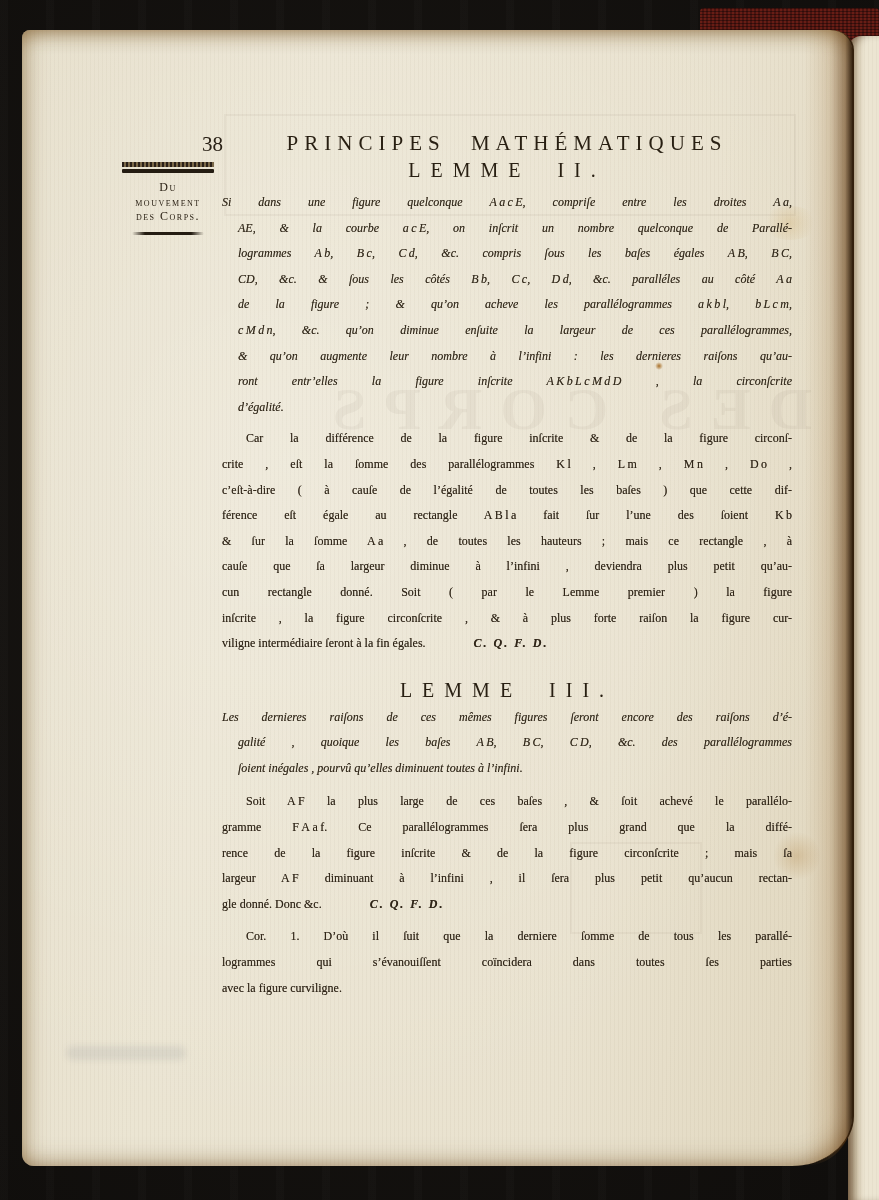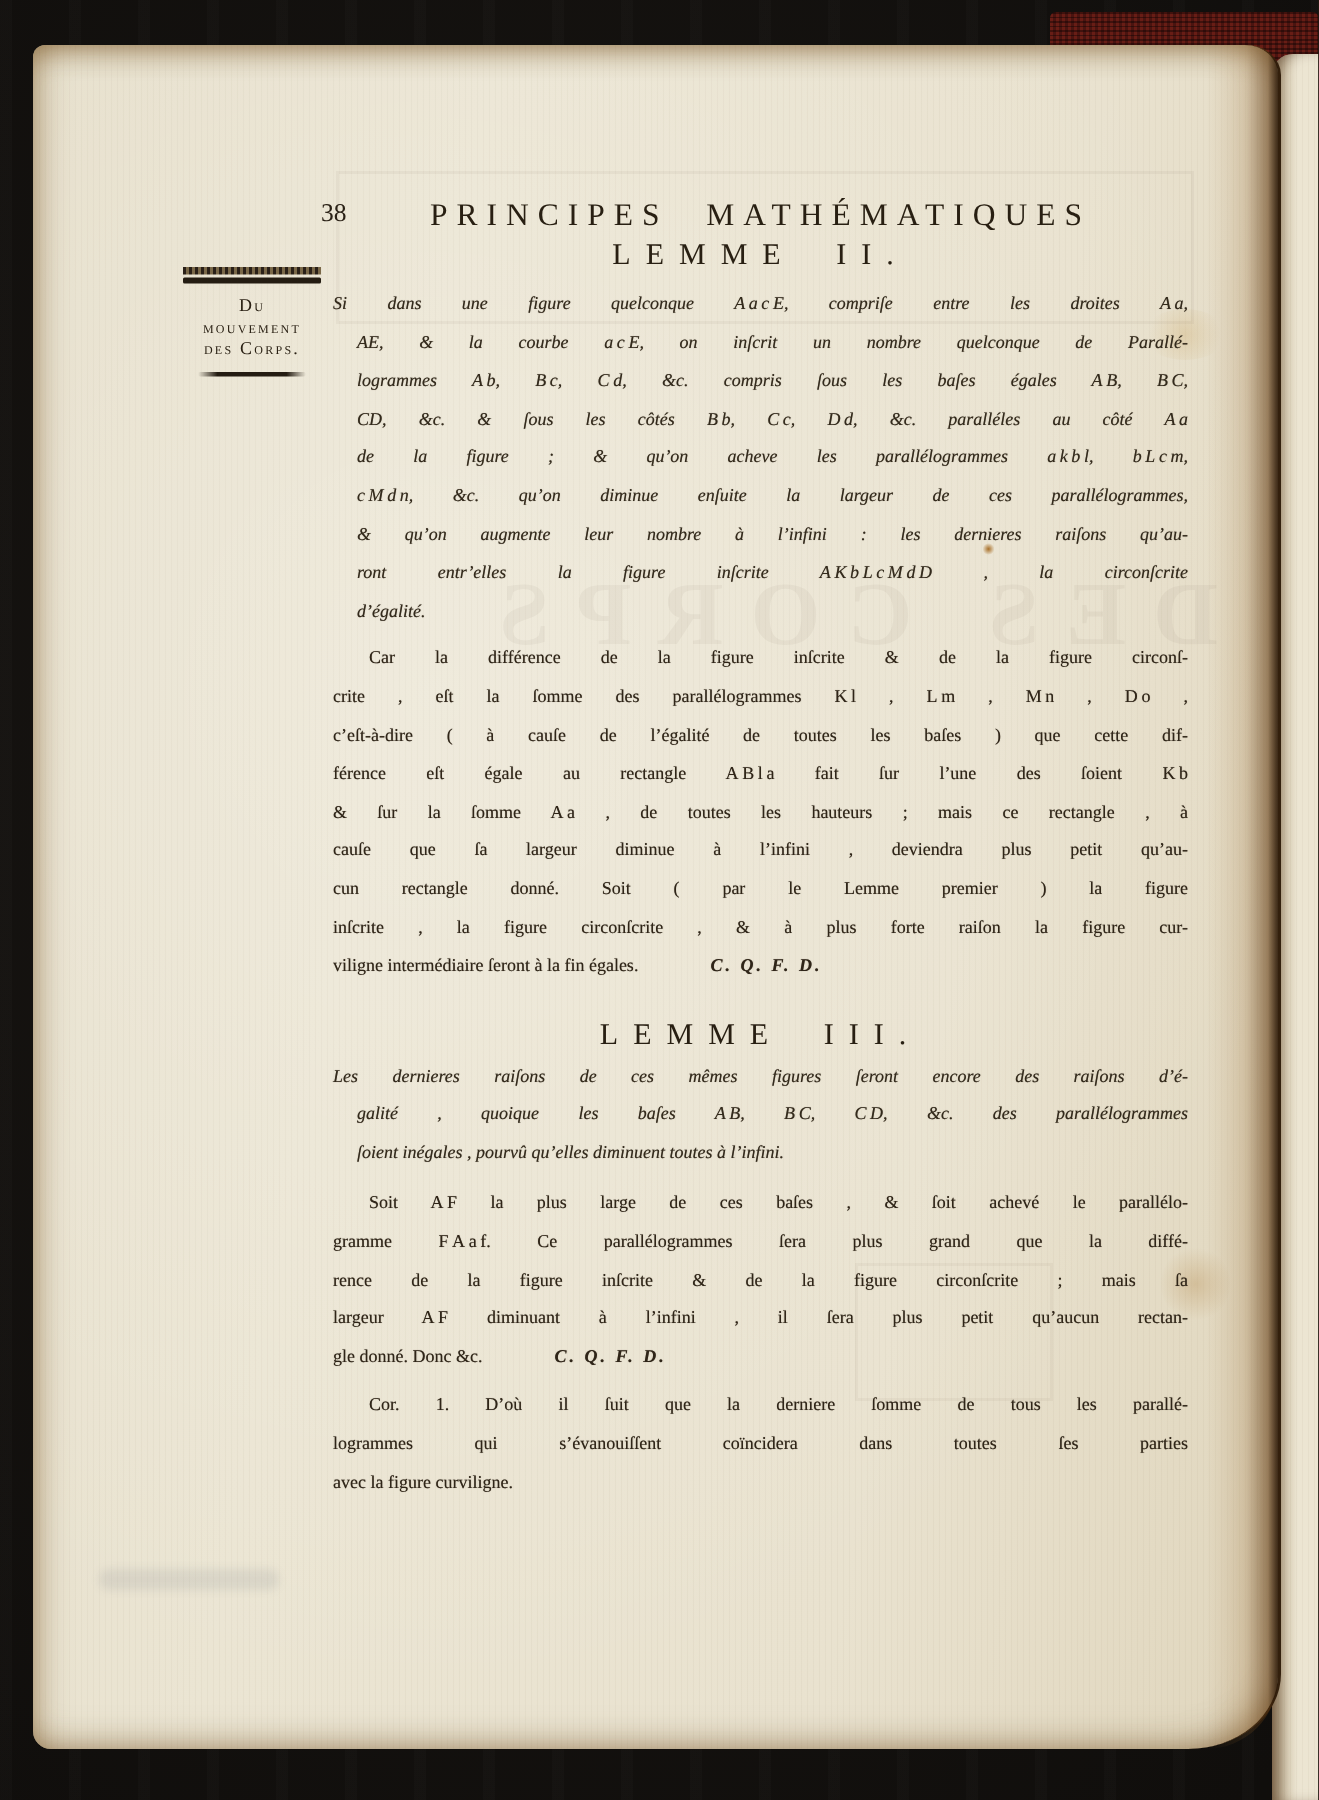--- a/index.html
+++ b/index.html
@@ -58,30 +58,30 @@
   .spot-a{position:absolute;left:633px;top:332px;width:8px;height:8px;border-radius:50%;
     background:radial-gradient(circle,#a86f28,rgba(168,111,40,0) 70%);z-index:4;}
   .stain-b{position:absolute;left:752px;top:800px;width:46px;height:52px;border-radius:50%;
     background:radial-gradient(circle,rgba(170,120,50,.28),rgba(170,120,50,0) 70%);z-index:4;}
   .stain-c{position:absolute;left:740px;top:176px;width:56px;height:34px;border-radius:50%;
     background:radial-gradient(circle,rgba(195,145,60,.22),rgba(195,145,60,0) 72%);z-index:4;}
   .smudge-d{position:absolute;left:44px;top:1016px;width:120px;height:14px;border-radius:8px;
     background:rgba(70,80,100,.10);filter:blur(3px);z-index:4;}
 
   
-  .margin-note{position:absolute;left:98px;top:148px;width:96px;z-index:5;text-align:center;
+  .margin-note{position:absolute;left:98px;top:132px;width:96px;z-index:5;text-align:center;
     color:#2a2114;}
   .mn-bar1{height:5px;margin:0 2px 2px 2px;
     background:repeating-linear-gradient(90deg,#2a2018 0 2px,#7a6848 2px 4px);}
   .mn-bar2{height:4px;margin:0 2px 7px 2px;background:#241c12;border-radius:1px;}
   .mn-line{font-variant:small-caps;font-size:12px;line-height:14.5px;letter-spacing:1.5px;}
   .mn-rule{height:3px;width:72px;margin:8px auto 0 auto;border-radius:2px;
     background:linear-gradient(90deg,transparent,#241c12 18%,#241c12 82%,transparent);}
 
-  .pagenum{position:absolute;left:192px;top:102px;font-size:17px;color:#2a2116;z-index:5;}
+  .pagenum{position:absolute;left:180px;top:102px;font-size:21px;color:#2a2116;z-index:5;}
 
   
   .text-col{position:absolute;left:200px;top:100px;width:570px;z-index:5;color:#2f2518;}
   .running-header{font-size:21px;letter-spacing:6px;word-spacing:14px;text-align:center;
     line-height:26px;color:#281f12;}
   .lemma-heading{margin:1px 0 0 0;font-size:20px;font-weight:normal;letter-spacing:10px;
     word-spacing:12px;text-align:center;line-height:26px;color:#281f12;}
   .lemma-heading.l3{margin-top:20px;}
   section{margin:0;padding:0;}
   .statement{margin-top:7px;font-style:italic;color:#332a1c;}

